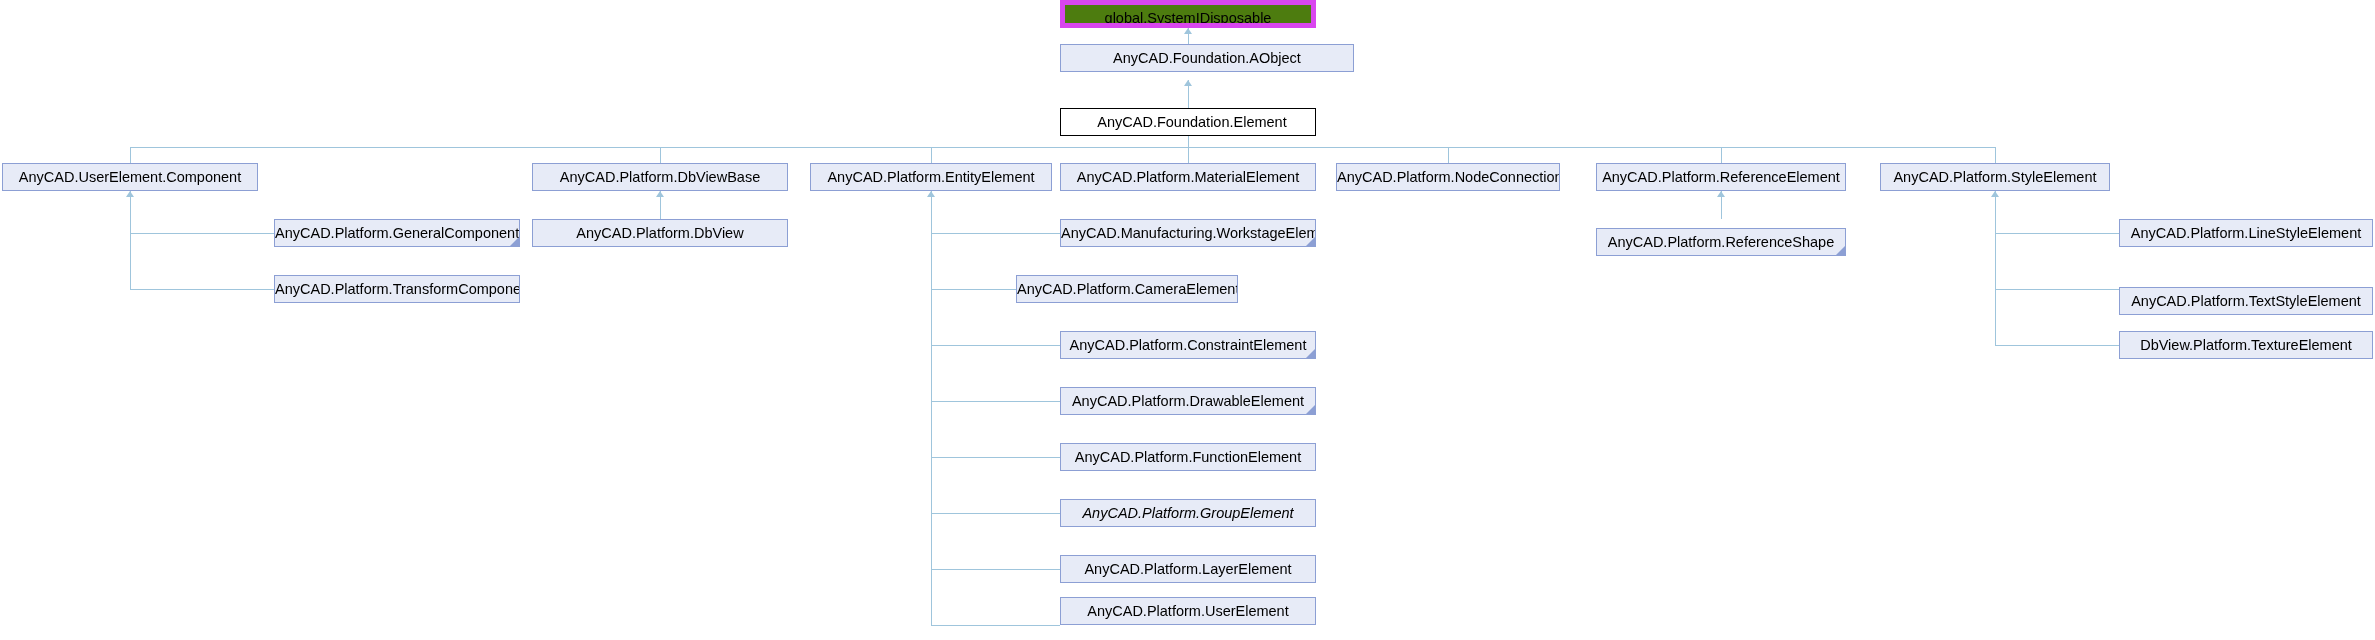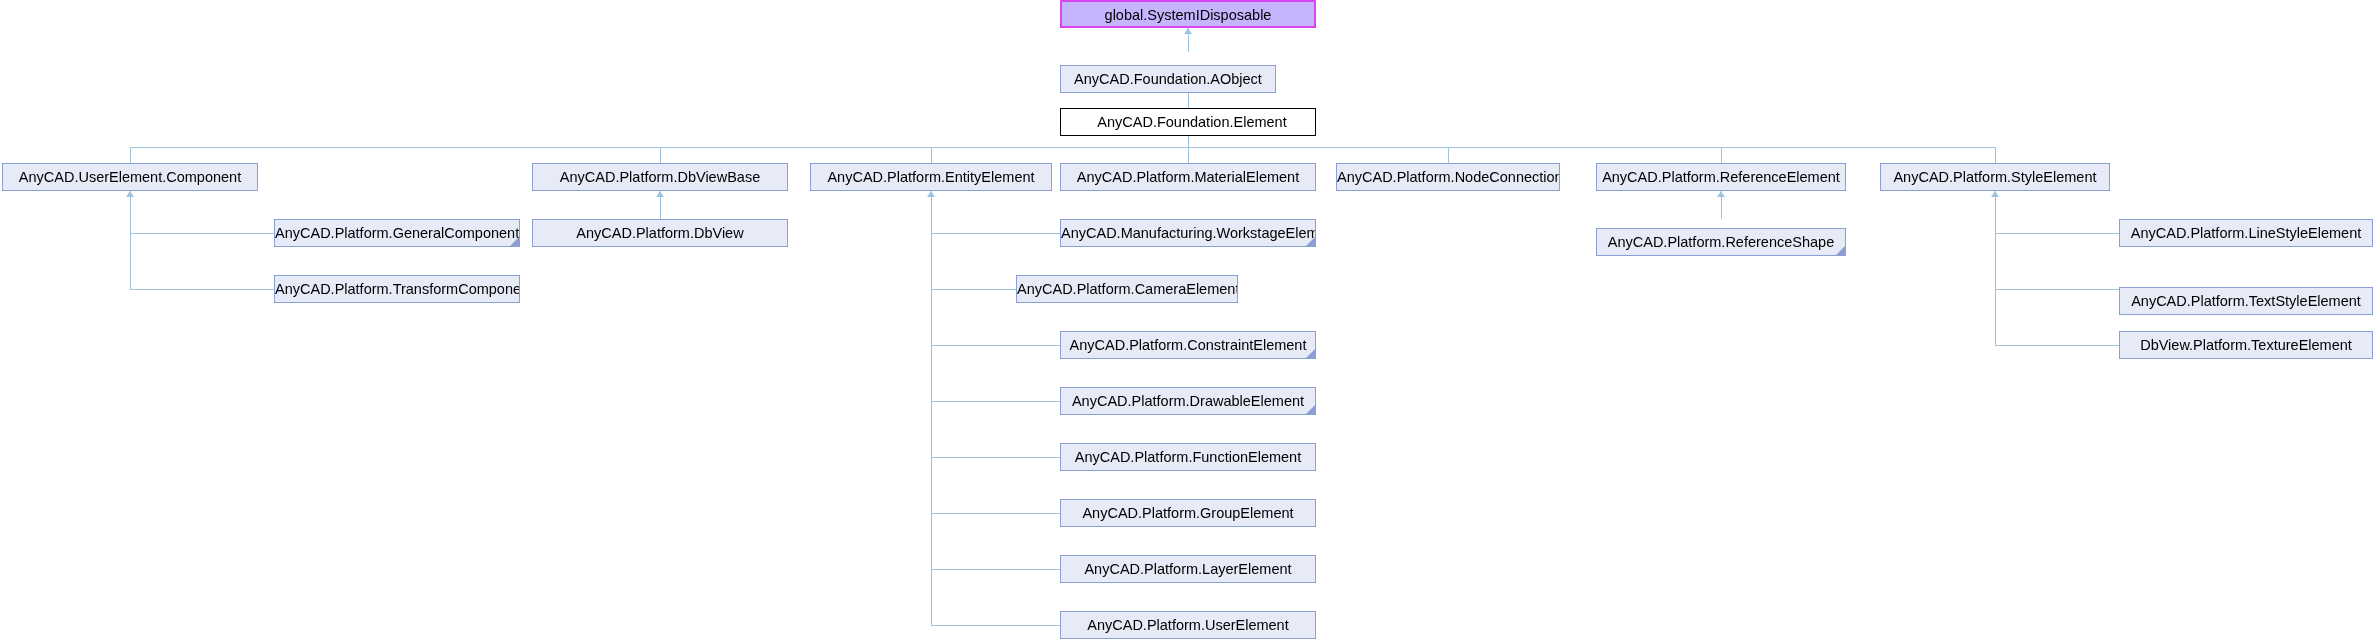--- a/index.html
+++ b/index.html
@@ -12,21 +12,21 @@
     height:28px;
     line-height:26px;
     text-align:center;
     font-size:14.5px;
     color:#000;
     white-space:nowrap;
     overflow:hidden;
     background:#e7ebf7;
     border:1px solid #8c9fd4;
   }
-  .node.root{background:#c4b5fd;border:2px solid #d946ef;}
+  .node.root{background:#4d7c0f;border:5px solid #d946ef;}
   .node.current{background:#ffffff;border:1px solid #000;}
 
   
   .node.folded::after{
     content:"";
     position:absolute;
     right:0;bottom:0;
     width:0;height:0;
     border-left:9px solid transparent;
     border-bottom:9px solid #8c9fd4;
@@ -81,38 +81,38 @@
       <div class="edge v" style="left: 931px; top: 191px; height: 434px;"></div>
       <div class="arrow" style="left: 927px; top: 191px;"></div>
       <div class="edge h" style="left: 1995px; top: 233px; width: 124px;"></div>
       <div class="edge h" style="left: 1995px; top: 289px; width: 124px;"></div>
       <div class="edge h" style="left: 1995px; top: 345px; width: 124px;"></div>
       <div class="edge v" style="left: 1995px; top: 191px; height: 154px;"></div>
       <div class="arrow" style="left: 1991px; top: 191px;"></div>
     </div>
   <div id="node-layer">
       <div class="node root" style="left: 1060px; top: 0px; width: 256px;">global.SystemIDisposable</div>
-      <div class="node" style="left: 1060px; top: 65px; width: 216px;">AnyCAD.Foundation.AObject</div>
+      <div class="node" style="left: 1060px; top: 44px; width: 294px;">AnyCAD.Foundation.AObject</div>
       <div class="node current" style="left: 1060px; top: 108px; width: 256px; padding-left: 8px;">AnyCAD.Foundation.Element</div>
       <div class="node" style="left: 2px; top: 163px; width: 256px;">AnyCAD.UserElement.Component</div>
       <div class="node" style="left: 532px; top: 163px; width: 256px;">AnyCAD.Platform.DbViewBase</div>
       <div class="node" style="left: 810px; top: 163px; width: 242px;">AnyCAD.Platform.EntityElement</div>
       <div class="node" style="left: 1060px; top: 163px; width: 256px;">AnyCAD.Platform.MaterialElement</div>
       <div class="node" style="left: 1336px; top: 163px; width: 224px;">AnyCAD.Platform.NodeConnection</div>
       <div class="node" style="left: 1596px; top: 163px; width: 250px;">AnyCAD.Platform.ReferenceElement</div>
       <div class="node" style="left: 1880px; top: 163px; width: 230px;">AnyCAD.Platform.StyleElement</div>
       <div class="node folded" style="left: 274px; top: 219px; width: 246px;">AnyCAD.Platform.GeneralComponent</div>
       <div class="node" style="left: 274px; top: 275px; width: 246px;">AnyCAD.Platform.TransformComponent</div>
       <div class="node" style="left: 532px; top: 219px; width: 256px;">AnyCAD.Platform.DbView</div>
       <div class="node folded" style="left: 1060px; top: 219px; width: 256px;">AnyCAD.Manufacturing.WorkstageElement</div>
       <div class="node" style="left: 1016px; top: 275px; width: 222px;">AnyCAD.Platform.CameraElement</div>
       <div class="node folded" style="left: 1060px; top: 331px; width: 256px;">AnyCAD.Platform.ConstraintElement</div>
       <div class="node folded" style="left: 1060px; top: 387px; width: 256px;">AnyCAD.Platform.DrawableElement</div>
       <div class="node" style="left: 1060px; top: 443px; width: 256px;">AnyCAD.Platform.FunctionElement</div>
-      <div class="node" style="left: 1060px; top: 499px; width: 256px;">AnyCAD.Platform.GroupElement</div>
+      <div class="node" style="left: 1060px; top: 499px; width: 256px; font-style: italic;">AnyCAD.Platform.GroupElement</div>
       <div class="node" style="left: 1060px; top: 555px; width: 256px;">AnyCAD.Platform.LayerElement</div>
-      <div class="node" style="left: 1060px; top: 611px; width: 256px;">AnyCAD.Platform.UserElement</div>
+      <div class="node" style="left: 1060px; top: 597px; width: 256px;">AnyCAD.Platform.UserElement</div>
       <div class="node folded" style="left: 1596px; top: 219px; width: 250px; margin-top: 9px;">AnyCAD.Platform.ReferenceShape</div>
       <div class="node" style="left: 2119px; top: 219px; width: 254px;">AnyCAD.Platform.LineStyleElement</div>
       <div class="node" style="left: 2119px; top: 275px; width: 254px; margin-top: 12px;">AnyCAD.Platform.TextStyleElement</div>
       <div class="node" style="left: 2119px; top: 331px; width: 254px;">DbView.Platform.TextureElement</div>
     </div>
 </div>
 
 </body></html>

